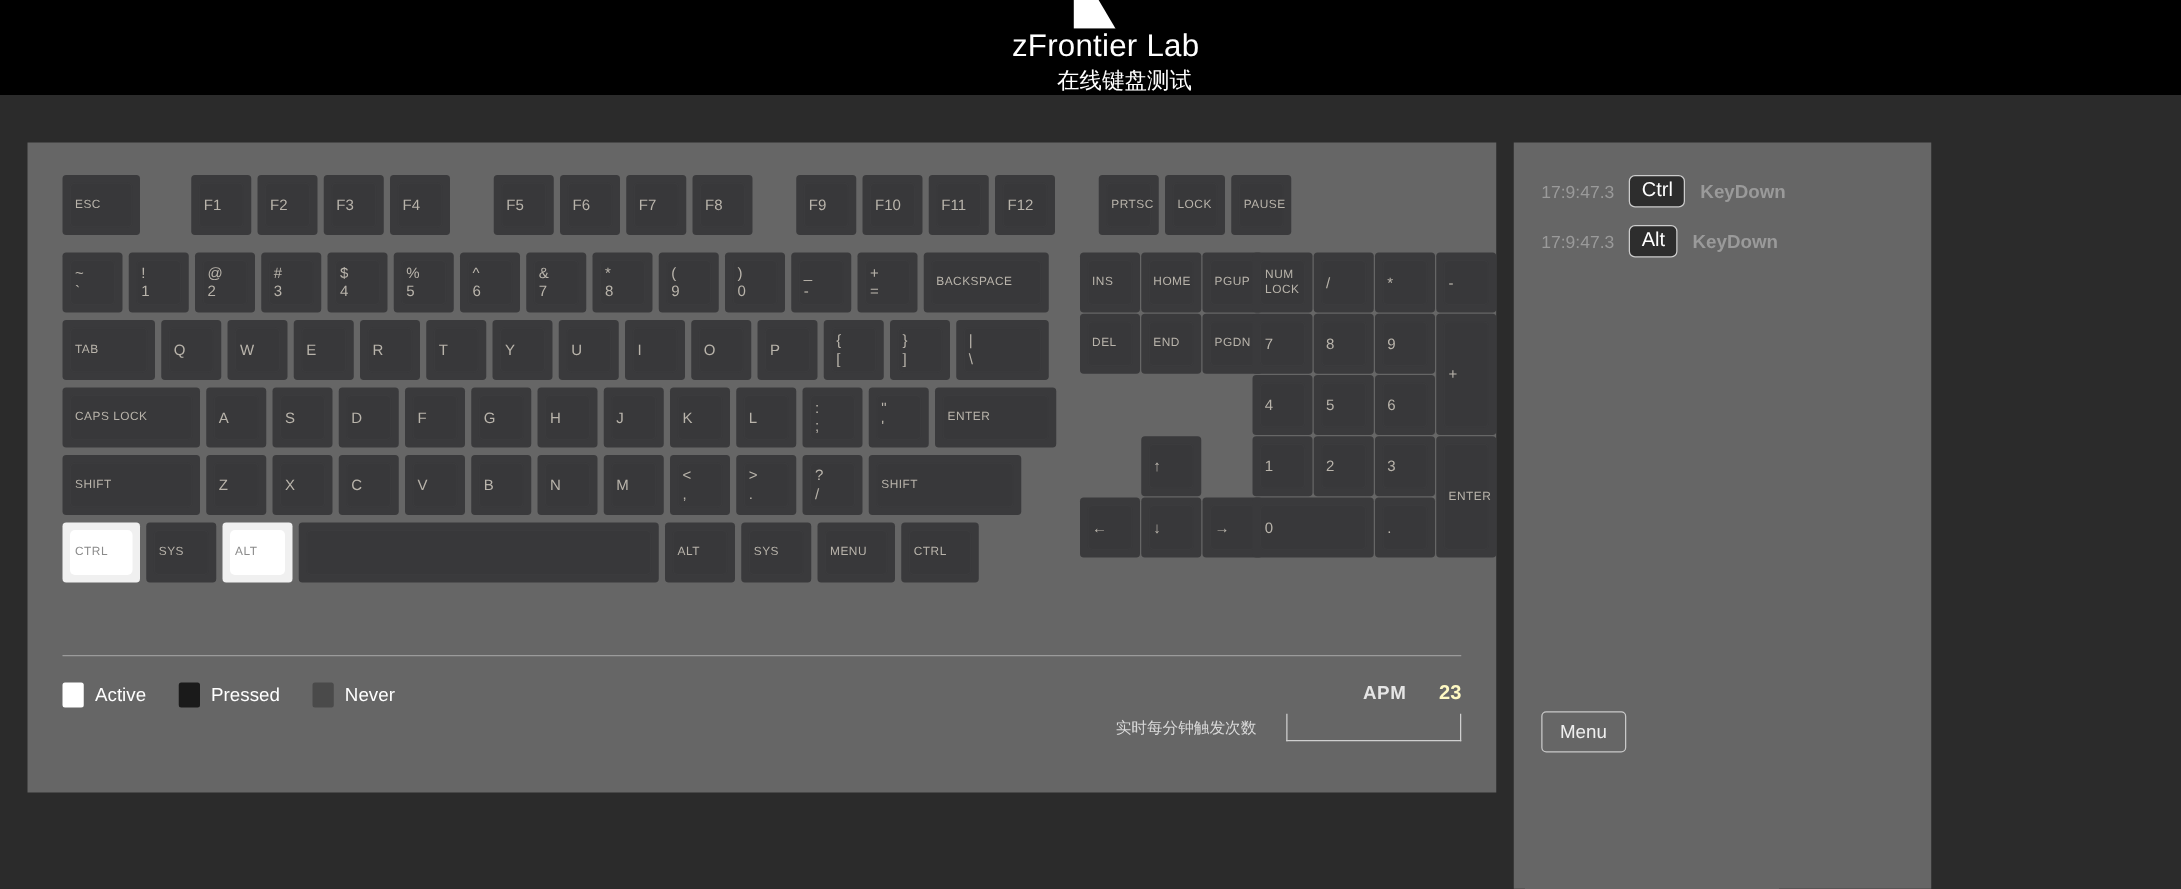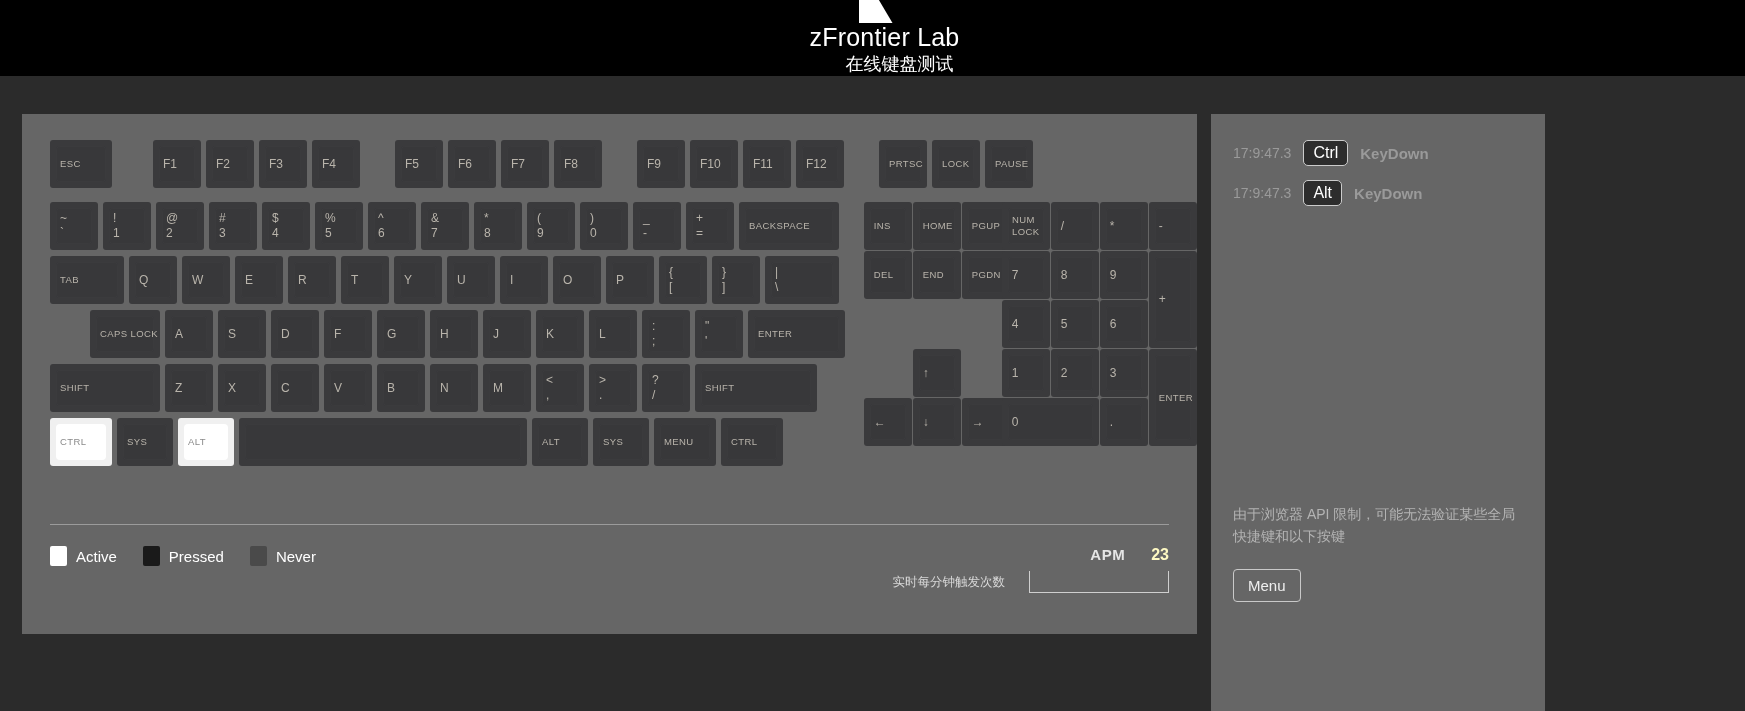--- a/index.html
+++ b/index.html
@@ -78,21 +78,21 @@
   .key .top { font-size: 12px; }
   .key .bot { font-size: 12px; }
   .key .single { font-size: 12px; }
   .key .word { font-size: 9.5px; letter-spacing: .4px; }
 
   
   .w-1  { width: 48px; }
   .w-115{ width: 56px; }
   .w-125{ width: 62px; }
   .w-15 { width: 74px; }
-  .w-175{ width: 70px; margin-left: 40px; }
+  .w-175{ width: 110px; }
   .w-225{ width: 110px; }
   .w-25 { width: 122px; }
   .w-bs { width: 100px; }
   .w-ent{ width: 97px; }
   .w-sp { width: 288px; }
 
   
   .key.active { background: #f0f0f0; }
   .key.active::before { background: #ffffff; }
   .key.active .lab { color: #8a8a8a; }
@@ -551,17 +551,16 @@
           <span class="log-badge">Ctrl</span>
           <span class="log-evt">KeyDown</span>
         </div>
         <div class="log-row">
           <span class="log-time">17:9:47.3</span>
           <span class="log-badge">Alt</span>
           <span class="log-evt">KeyDown</span>
         </div>
       </div>
 
-    <div class="side-note">由于浏览器 API 限制，可能无法验证某些全局快捷键和以下按键</div>
 
     <button class="menu-btn">Menu</button>
   </div>
 </div>
 
 </body></html>

